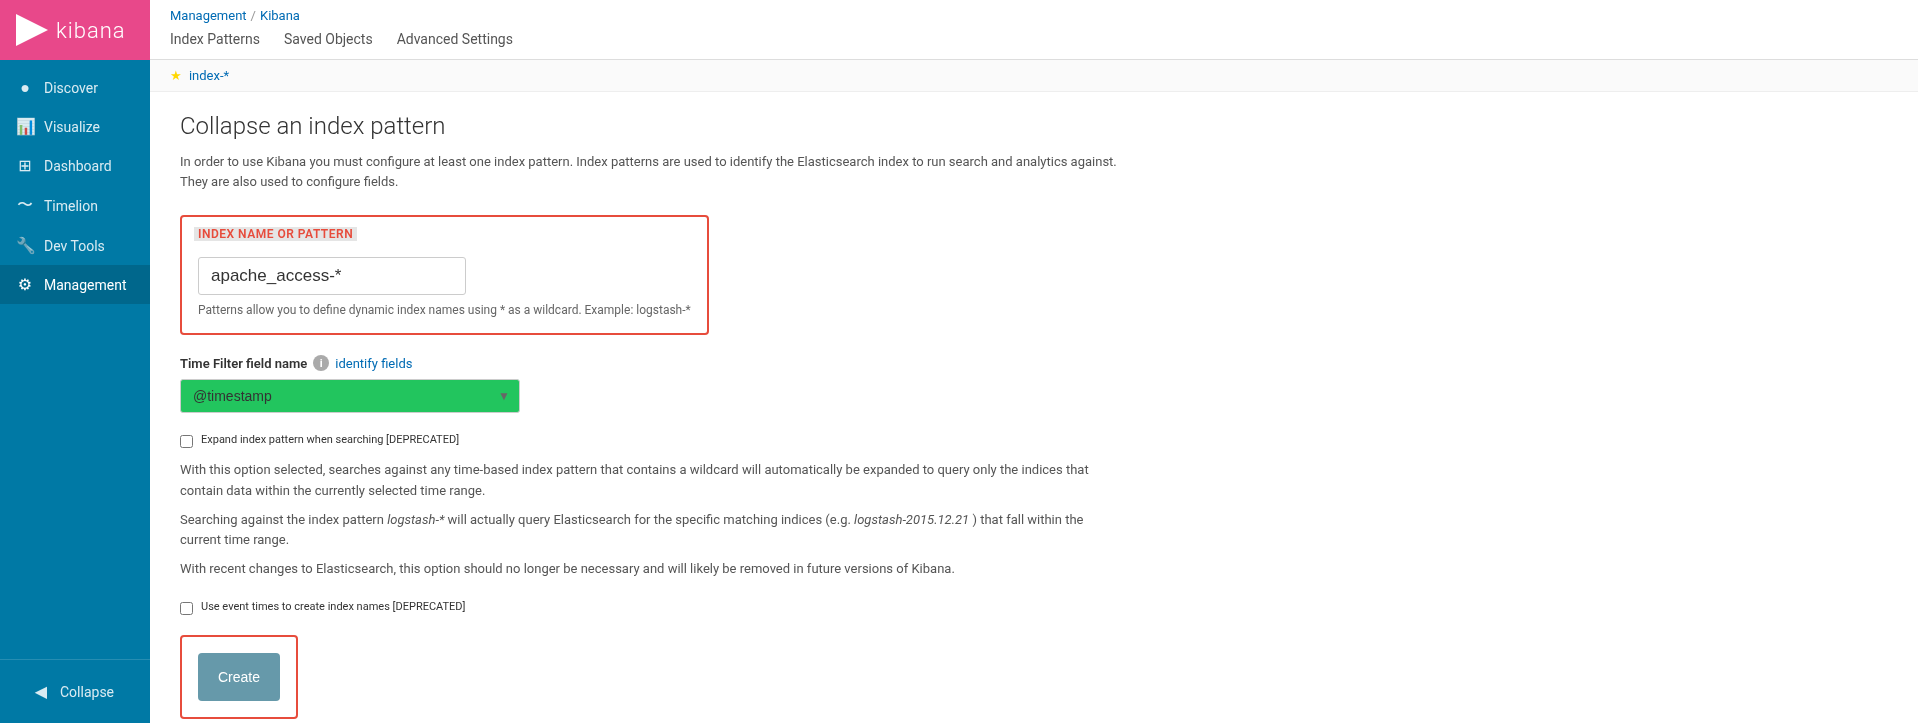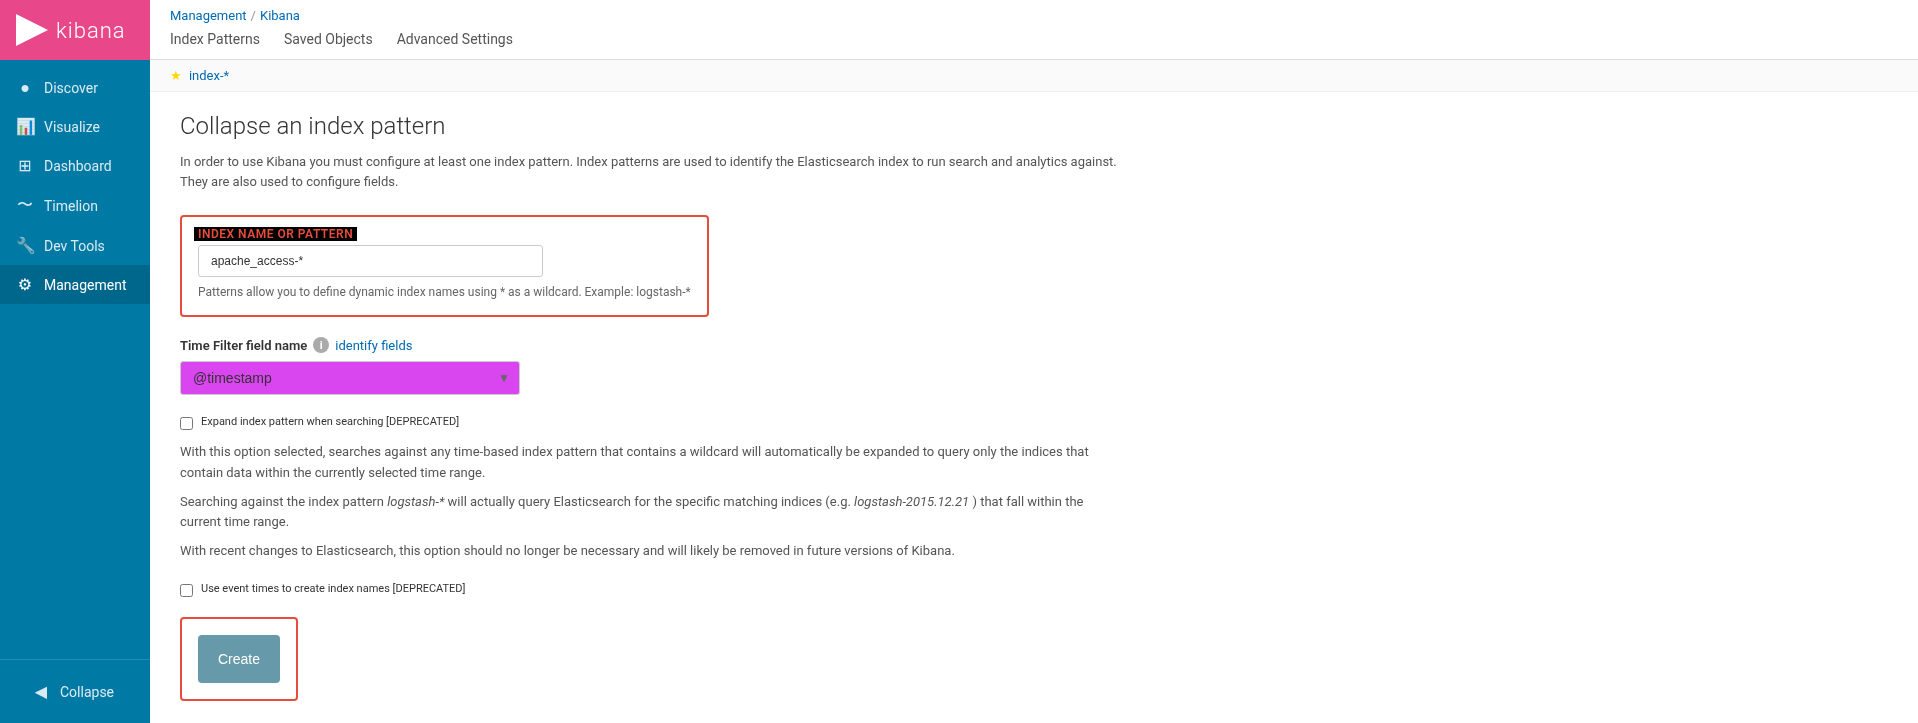--- a/index.html
+++ b/index.html
@@ -152,35 +152,35 @@
       display: inline-block;
       min-width: 400px;
       margin-bottom: 20px;
     }
     .form-label {
       font-size: 12px;
       font-weight: 600;
       color: #e74c3c;
       text-transform: uppercase;
       letter-spacing: 0.5px;
-      background: #000000;
+      background: #e5e5e5;
       padding: 0 4px;
       margin-left: -4px;
-      margin-bottom: 0;
+      margin-bottom: 12px;
       display: inline-block;
       position: relative;
       top: -8px;
     }
     .form-input {
       display: block;
-      width: 345px;
+      width: 268px;
       padding: 8px 12px;
       border: 1px solid #ccc;
       border-radius: 3px;
-      font-size: 12px;
+      font-size: 17px;
       color: #333;
       outline: none;
       margin-top: -4px;
     }
     .form-hint {
       font-size: 12px;
       color: #666;
       margin-top: 8px;
     }
 
@@ -220,21 +220,21 @@
       display: inline-block;
     }
     .form-select {
       appearance: none;
       -webkit-appearance: none;
       padding: 8px 32px 8px 12px;
       border: 1px solid #ccc;
       border-radius: 3px;
       font-size: 14px;
       color: #333;
-      background: #d946ef;
+      background: #22c55e;
       cursor: pointer;
       width: 340px;
       outline: none;
     }
     .select-arrow {
       position: absolute;
       right: 10px;
       top: 50%;
       transform: translateY(-50%);
       pointer-events: none;

